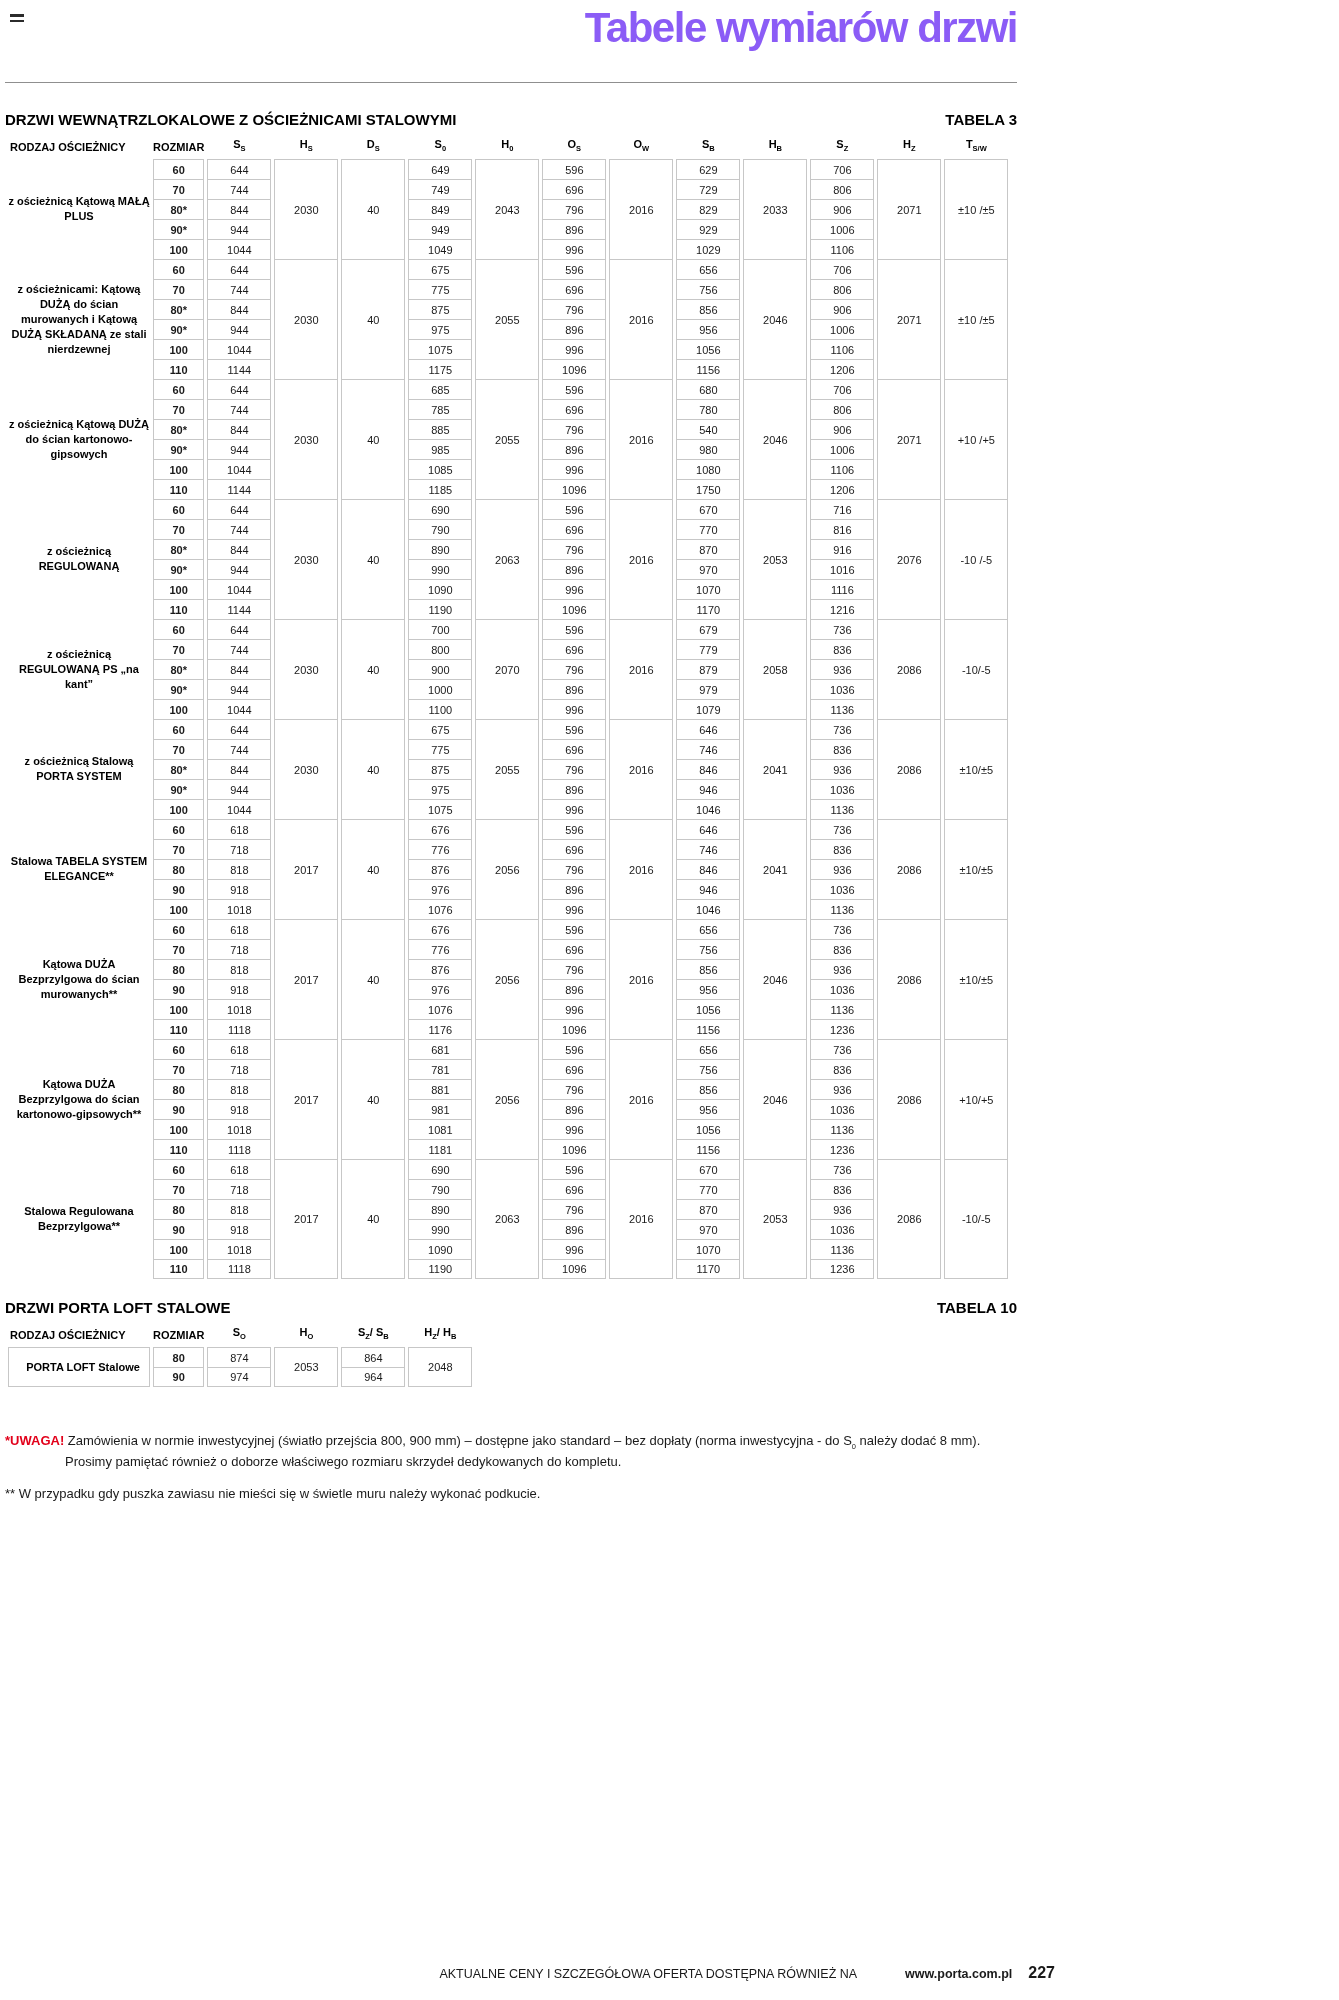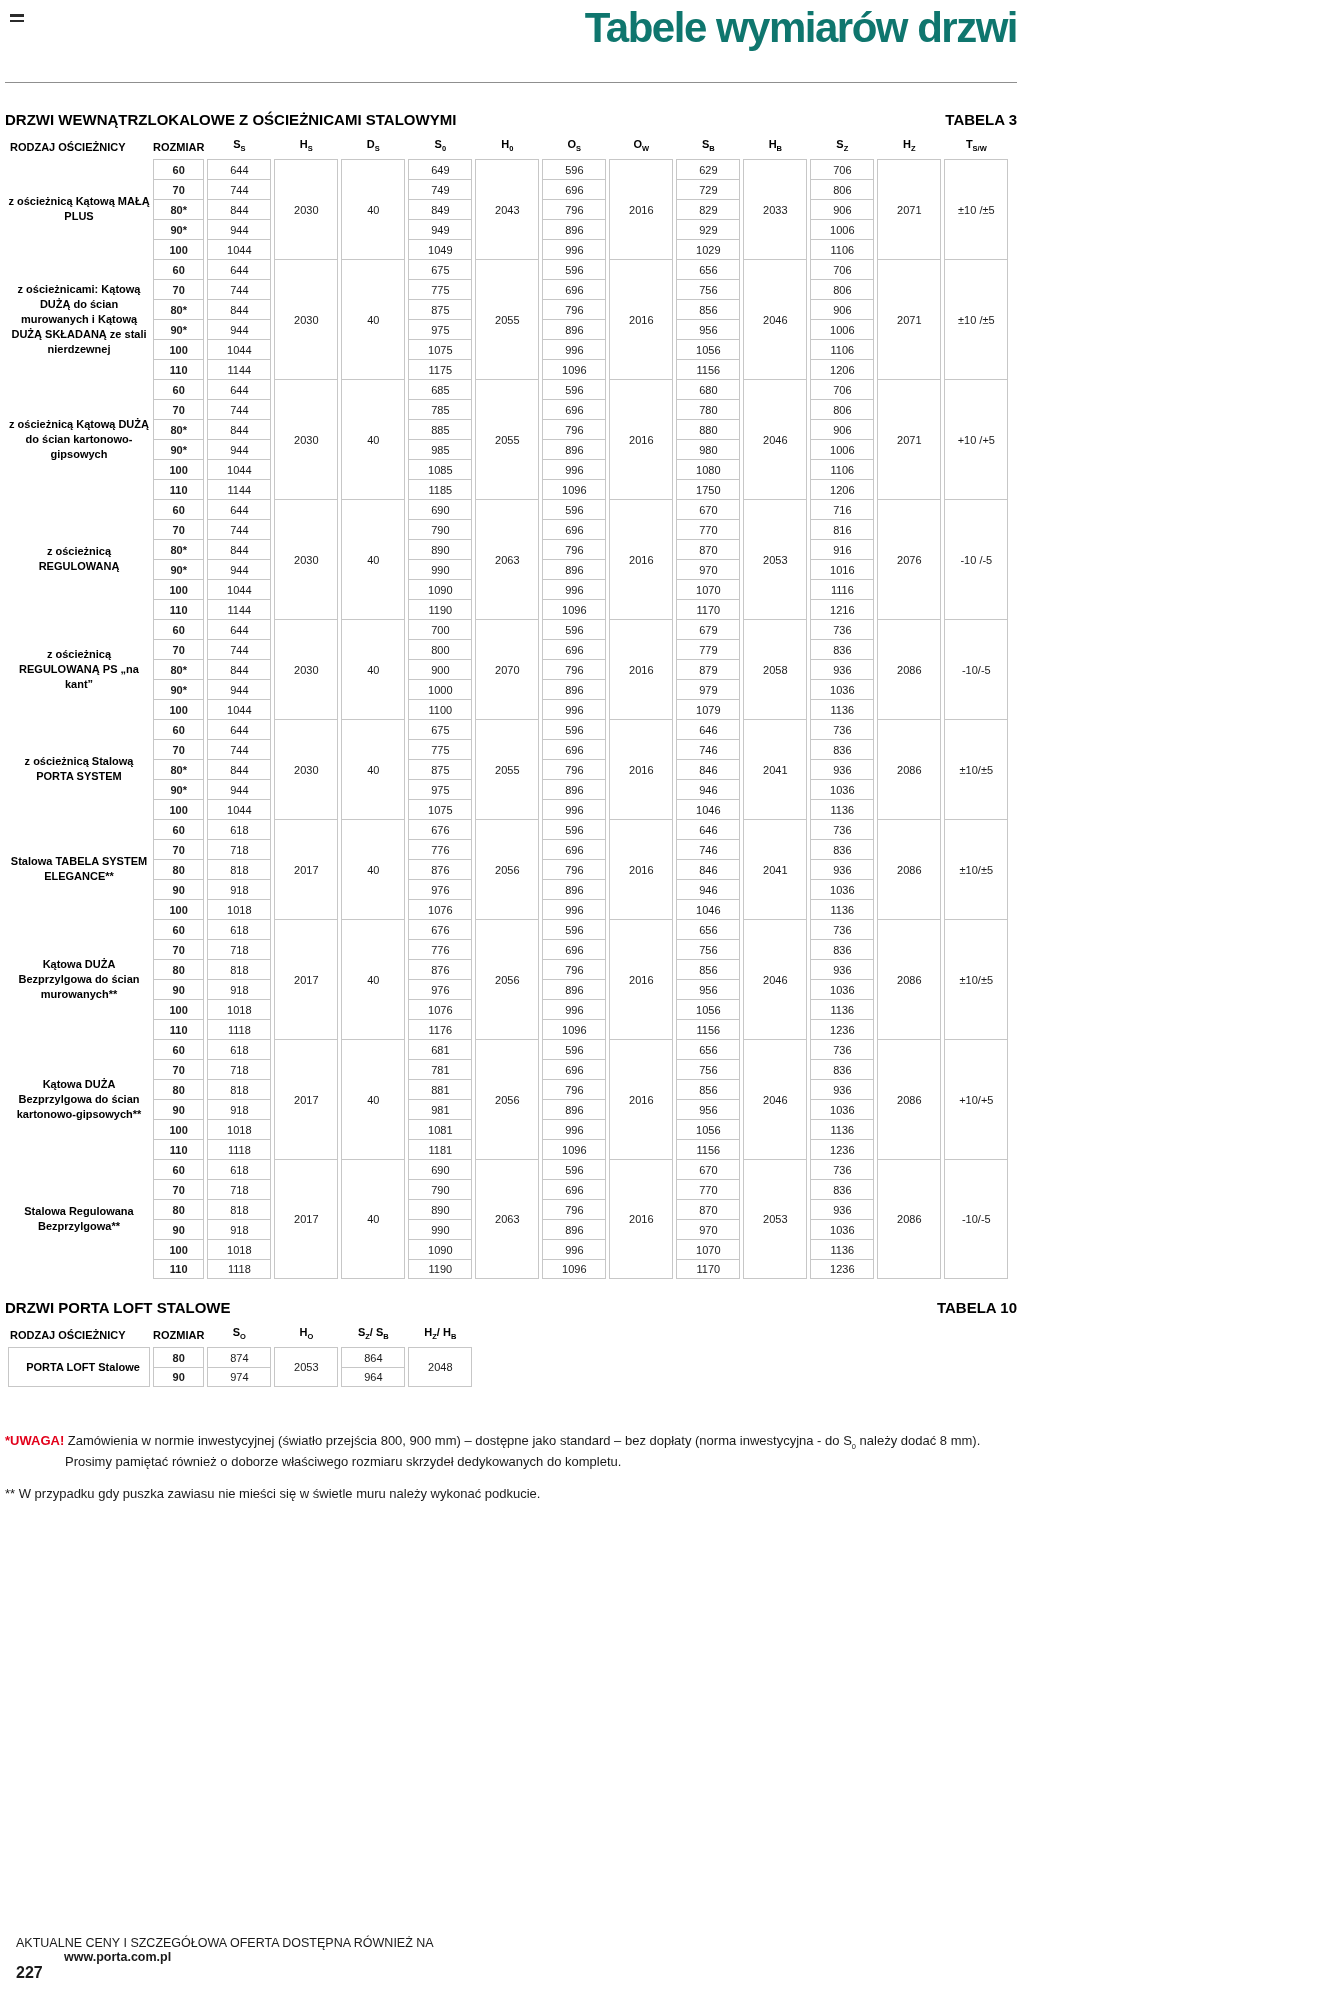--- a/index.html
+++ b/index.html
@@ -4,21 +4,21 @@
 <style>
   * { margin:0; padding:0; box-sizing:border-box; }
   html,body { background:#fff; }
   body { font-family:"Liberation Sans", sans-serif; color:#1a1a1a; }
   .page { position:relative; width:1339px; height:2000px; background:#fff; overflow:hidden; }
   .content { width:1012px; margin-left:5px; }
 
   .top { display:flex; align-items:flex-start; padding-top:6px; }
   .hamburger { margin-top:8px; margin-left:5px; cursor:pointer; }
   .hamburger .bar { width:14px; height:2.5px; background:#2b2b2b; margin-bottom:3px; }
-  .page-title { margin-left:auto; font-size:42px; font-weight:700; letter-spacing:-1.5px; line-height:1.05; color:#0f766e; }
+  .page-title { margin-left:auto; font-size:42px; font-weight:700; letter-spacing:-1.5px; line-height:1.05; color:#8b5cf6; }
 
   .rule { border-top:1.5px solid #8f8f8f; margin-top:32px; }
 
   .section-row { display:flex; justify-content:space-between; align-items:baseline; margin-top:28px; }
   .section-row.second { margin-top:20px; }
   .section-title, .table-label { font-size:15px; font-weight:700; color:#000; }
 
   .table-mount { margin-top:6px; }
   table.dim { border-collapse:separate; border-spacing:3px 0; table-layout:fixed; }
   table.dim th { font-size:11px; font-weight:700; text-align:center; vertical-align:bottom; padding:4px 0 6px 0; color:#000; }
@@ -29,21 +29,21 @@
   td.rozmiar { font-weight:700; }
   td.label-cell { text-align:left; font-weight:700; font-size:11.5px; line-height:1.35; padding:2px 8px 2px 2px; color:#000; }
   td.label-cell.c { padding-left:8px; }
   sub { font-size:7.5px; }
 
   .notes { margin-top:44px; font-size:13px; line-height:1.5; color:#1a1a1a; width:1010px; }
   .note1 { padding-left:60px; text-indent:-60px; }
   .uwaga { color:#e2001a; font-weight:700; }
   .note2 { margin-top:12px; }
 
-  .footer { position:absolute; left:0; bottom:18px; width:1055px; display:flex; justify-content:flex-end; align-items:baseline; font-size:12.5px; color:#1a1a1a;flex-direction:column; }
+  .footer { position:absolute; left:0; bottom:18px; width:1055px; display:flex; justify-content:flex-end; align-items:baseline; font-size:12.5px; color:#1a1a1a; }
   .footer .link { font-weight:700; cursor:pointer;padding-left:48px; }
   .footer .pnum { font-weight:700; font-size:16px; margin-left:16px; }
 </style>
 </head>
 <body>
 
 <div class="page">
   <div class="content">
 
     <div class="top">
@@ -223,21 +223,21 @@
               <td class="c">785</td>
               <td class="c">696</td>
               <td class="c">780</td>
               <td class="c">806</td>
             </tr>
             <tr>
               <td class="c rozmiar">80*</td>
               <td class="c">844</td>
               <td class="c">885</td>
               <td class="c">796</td>
-              <td class="c">880</td>
+              <td class="c">540</td>
               <td class="c">906</td>
             </tr>
             <tr>
               <td class="c rozmiar">90*</td>
               <td class="c">944</td>
               <td class="c">985</td>
               <td class="c">896</td>
               <td class="c">980</td>
               <td class="c">1006</td>
             </tr>

